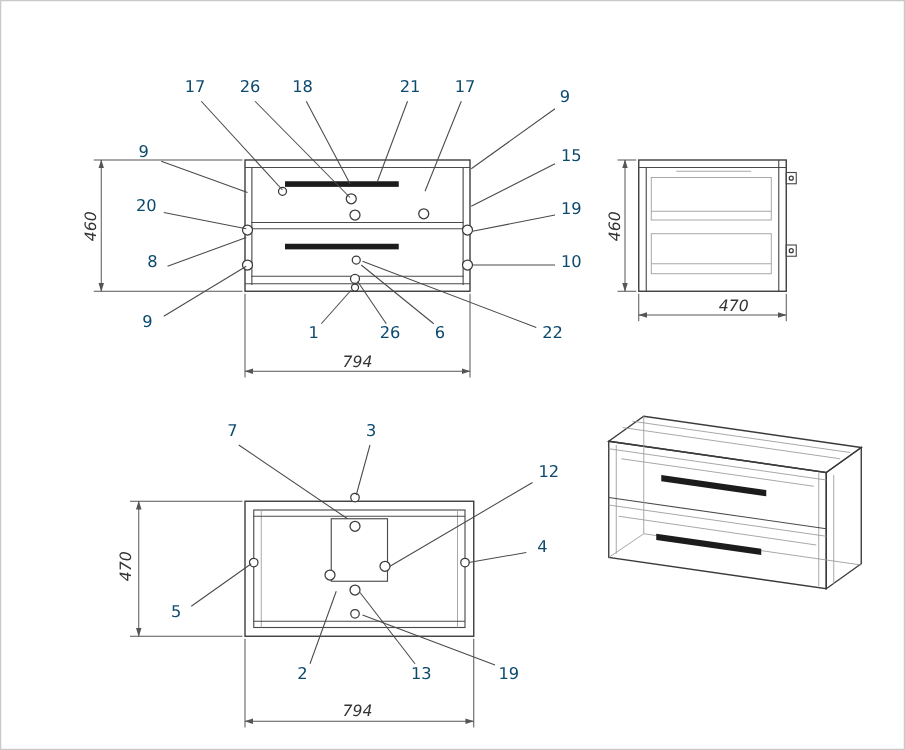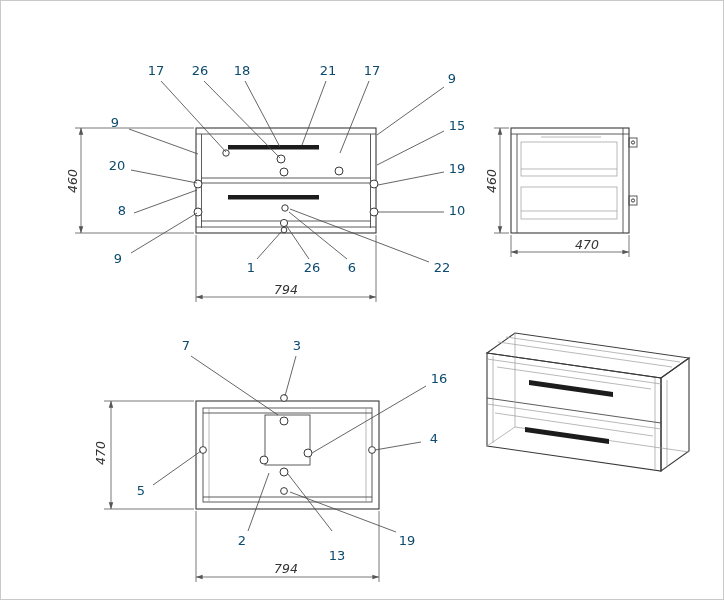--- a/index.html
+++ b/index.html
@@ -197,25 +197,25 @@
     <div class="callout" style="left: 117px; top: 257px; transform: translate(-50%, -50%);">9</div>
     <div class="callout" style="left: 456px; top: 124px; transform: translate(-50%, -50%);">15</div>
     <div class="callout" style="left: 456px; top: 167px; transform: translate(-50%, -50%); text-align: right;">19</div>
     <div class="callout" style="left: 456px; top: 209px; transform: translate(-50%, -50%);">10</div>
     <div class="callout" style="left: 250px; top: 266px; transform: translate(-50%, -50%);">1</div>
     <div class="callout" style="left: 311px; top: 266px; transform: translate(-50%, -50%);">26</div>
     <div class="callout" style="left: 351px; top: 266px; transform: translate(-50%, -50%);">6</div>
     <div class="callout" style="left: 441px; top: 266px; transform: translate(-50%, -50%);">22</div>
     <div class="callout" style="left: 185px; top: 344px; transform: translate(-50%, -50%);">7</div>
     <div class="callout" style="left: 296px; top: 344px; transform: translate(-50%, -50%);">3</div>
-    <div class="callout" style="left: 438px; top: 377px; transform: translate(-50%, -50%);">16</div>
+    <div class="callout" style="left: 438px; top: 377px; transform: translate(-50%, -50%);">12</div>
     <div class="callout" style="left: 433px; top: 437px; transform: translate(-50%, -50%);">4</div>
     <div class="callout" style="left: 140px; top: 489px; transform: translate(-50%, -50%);">5</div>
     <div class="callout" style="left: 241px; top: 539px; transform: translate(-50%, -50%);">2</div>
-    <div class="callout" style="left: 336px; top: 554px; transform: translate(-50%, -50%);">13</div>
+    <div class="callout" style="left: 336px; top: 539px; transform: translate(-50%, -50%);">13</div>
     <div class="callout" style="left: 406px; top: 539px; transform: translate(-50%, -50%);">19</div>
     <div class="dim-label" style="left: 72px; top: 180px; transform: translate(-50%, -50%) rotate(-90deg);">460</div>
     <div class="dim-label" style="left: 285px; top: 289px; transform: translate(-50%, -50%);">794</div>
     <div class="dim-label" style="left: 491px; top: 180px; transform: translate(-50%, -50%) rotate(-90deg);">460</div>
     <div class="dim-label" style="left: 586px; top: 244px; transform: translate(-50%, -50%);">470</div>
     <div class="dim-label" style="left: 100px; top: 452px; transform: translate(-50%, -50%) rotate(-90deg);">470</div>
     <div class="dim-label" style="left: 285px; top: 568px; transform: translate(-50%, -50%);">794</div>
   </div>
 
 </body></html>

